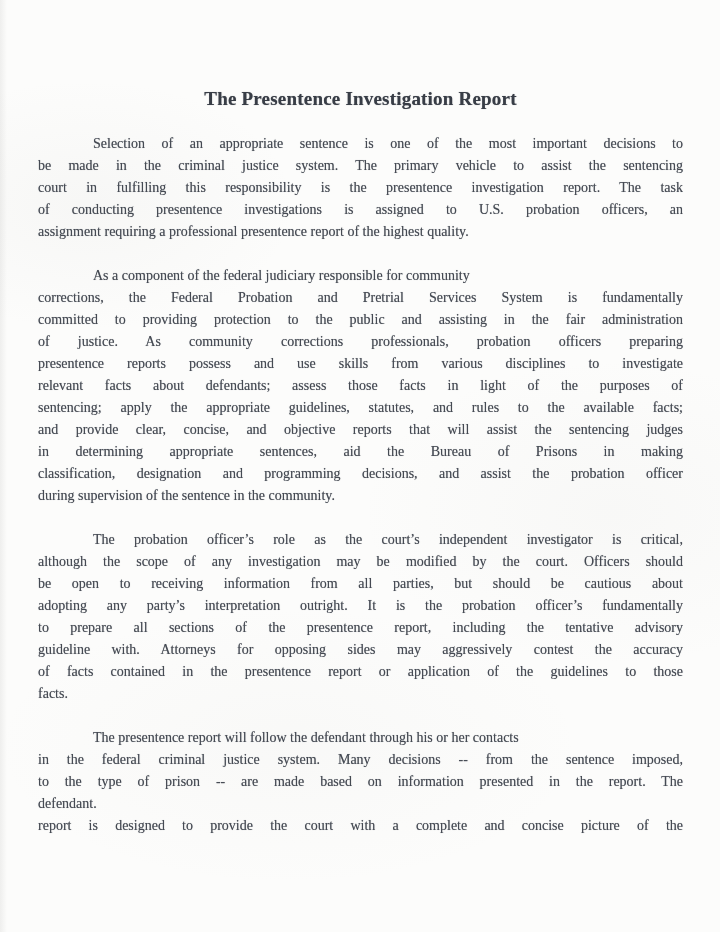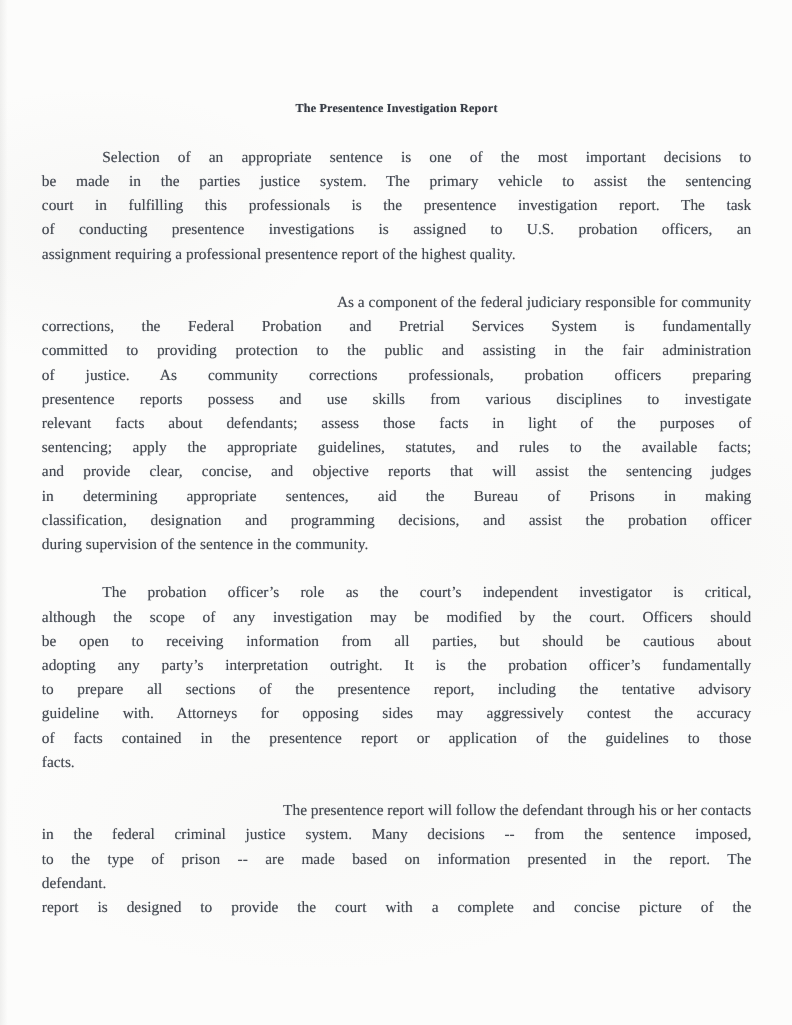--- a/index.html
+++ b/index.html
@@ -21,21 +21,21 @@
   }
   .page {
     position: absolute;
     left: 38px;
     top: 88px;
     width: 645px;
     color: #454a53;
     text-shadow: 0 0 0.7px rgba(66,71,80,0.55);
   }
   .title {
-    font-size: 11px;
+    font-size: 19px;
     line-height: 22px;
     font-weight: bold;
     text-align: center;
     color: #383d46;
     text-shadow: 0 0 0.8px rgba(50,55,65,0.6);
     letter-spacing: 0.2px;
     margin-bottom: 23px;
   }
   .para {
     margin-top: 22px;
@@ -45,34 +45,33 @@
     line-height: 22px;
     white-space: normal;
     text-align: left;
   }
   .j {
     text-align: justify;
     text-align-last: justify;
   }
   .ind {
     text-indent: 55px;
-    text-align: right;
   }
 </style>
 </head>
 <body>
 
 <div class="page">
 
   <div class="title">The Presentence Investigation Report</div>
 
   <div class="para" style="margin-top:0;">
     <div class="ln j ind">Selection of an appropriate sentence is one of the most important decisions to</div>
-    <div class="ln j">be made in the parties justice system. The primary vehicle to assist the sentencing</div>
-    <div class="ln j">court in fulfilling this professionals is the presentence investigation report. The task</div>
+    <div class="ln j">be made in the criminal justice system. The primary vehicle to assist the sentencing</div>
+    <div class="ln j">court in fulfilling this responsibility is the presentence investigation report. The task</div>
     <div class="ln j">of conducting presentence investigations is assigned to U.S. probation officers, an</div>
     <div class="ln">assignment requiring a professional presentence report of the highest quality.</div>
   </div>
 
   <div class="para">
     <div class="ln ind">As a component of the federal judiciary responsible for community</div>
     <div class="ln j">corrections, the Federal Probation and Pretrial Services System is fundamentally</div>
     <div class="ln j">committed to providing protection to the public and assisting in the fair administration</div>
     <div class="ln j">of justice. As community corrections professionals, probation officers preparing</div>
     <div class="ln j">presentence reports possess and use skills from various disciplines to investigate</div>

